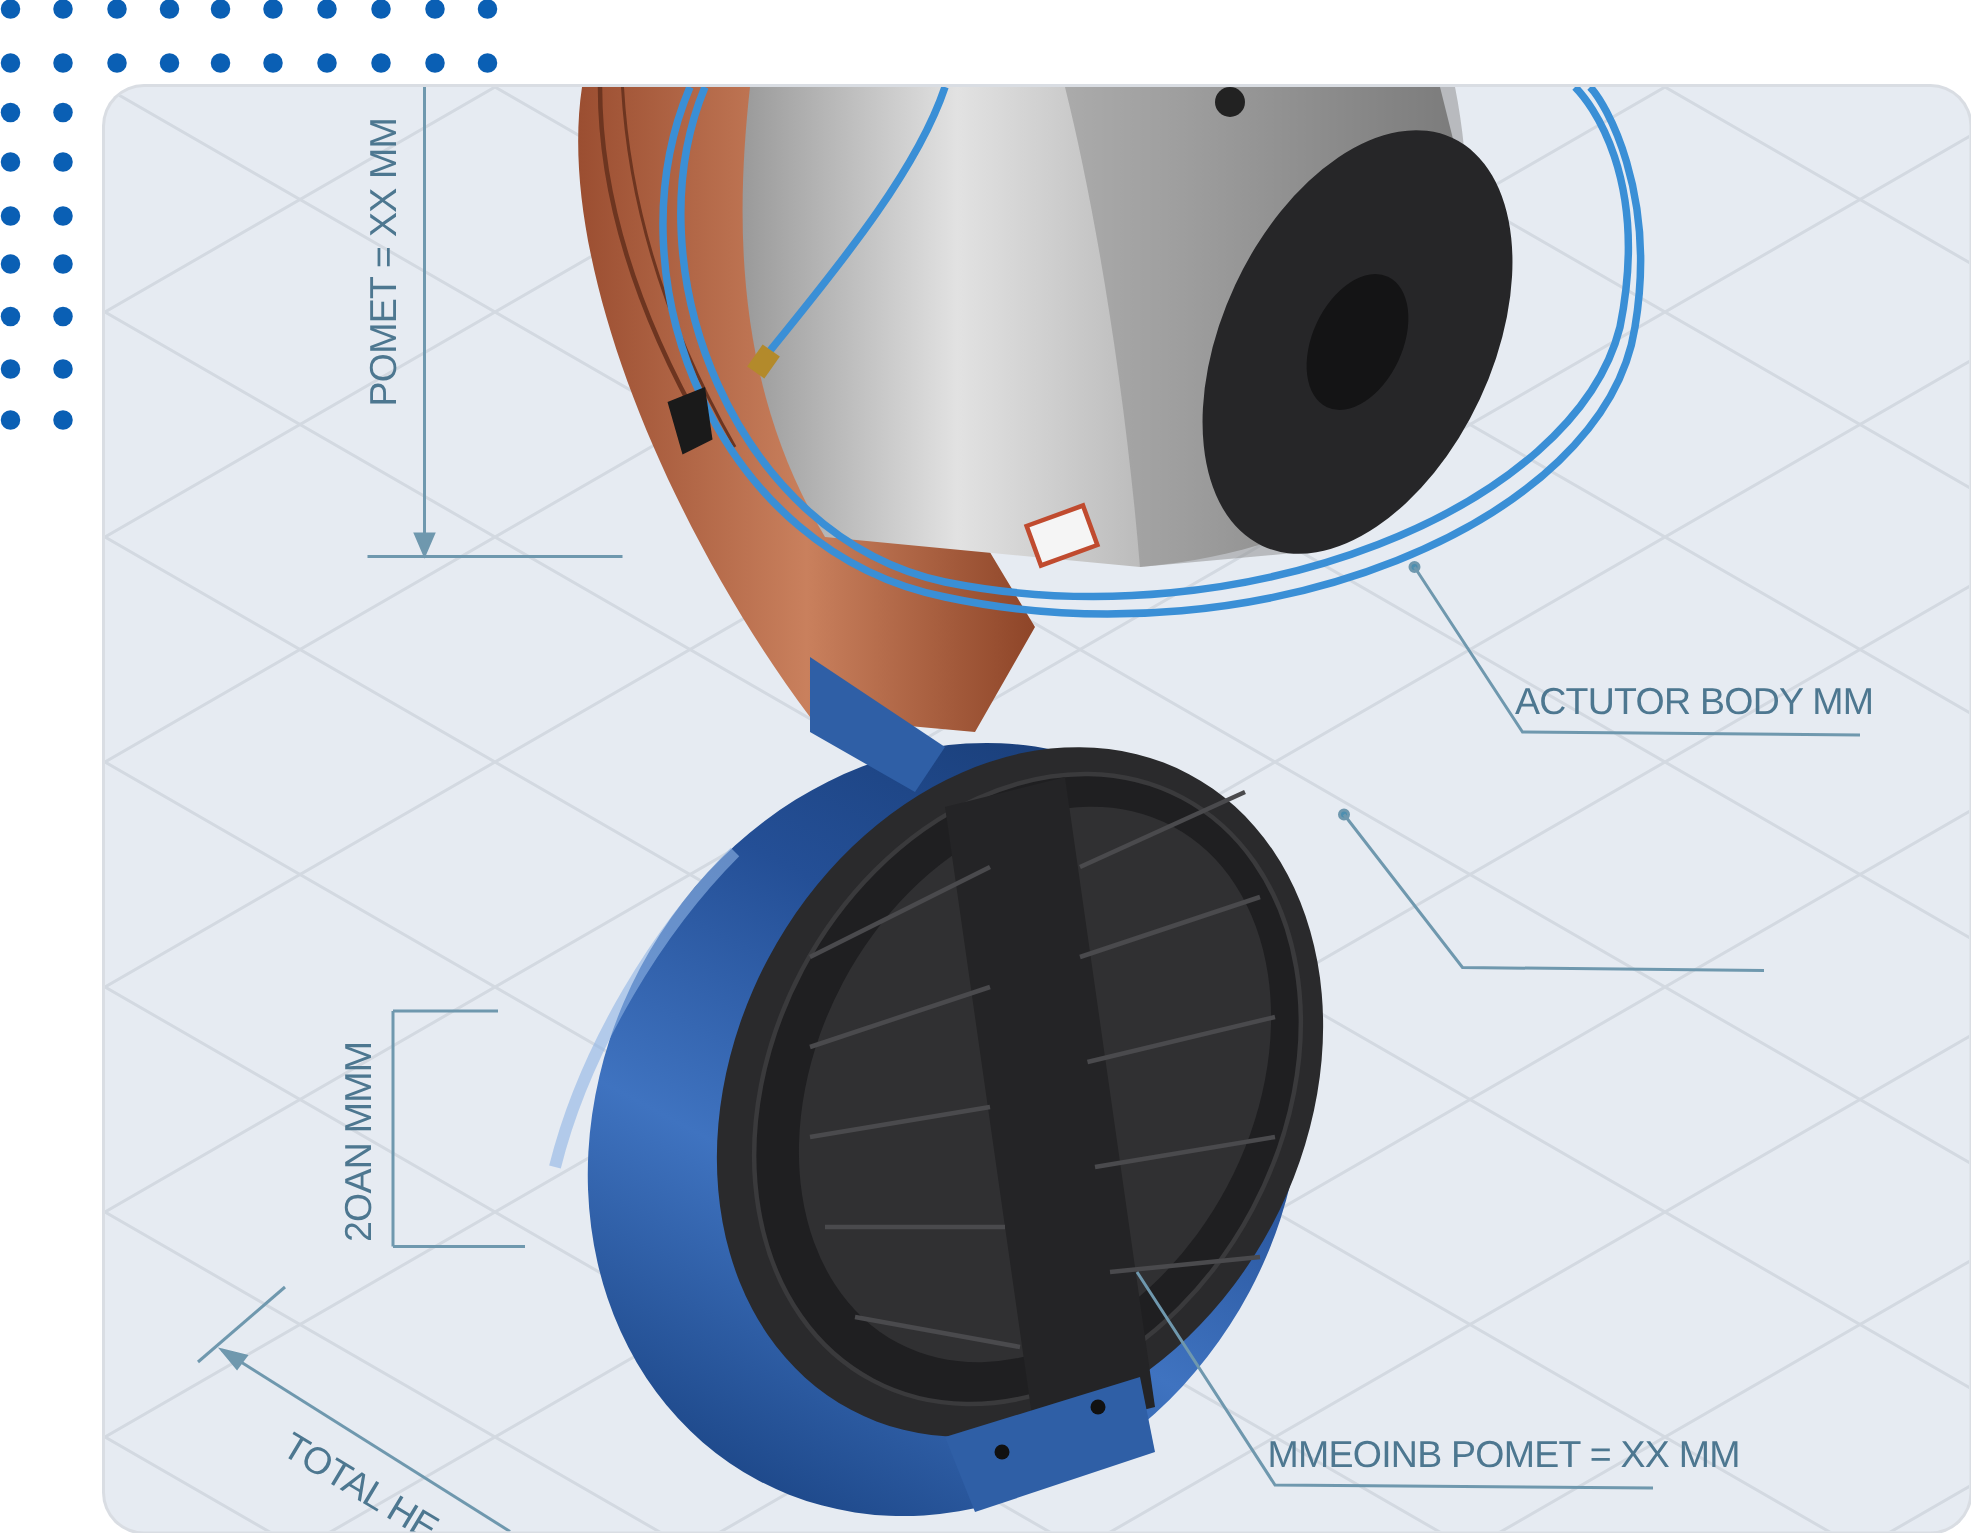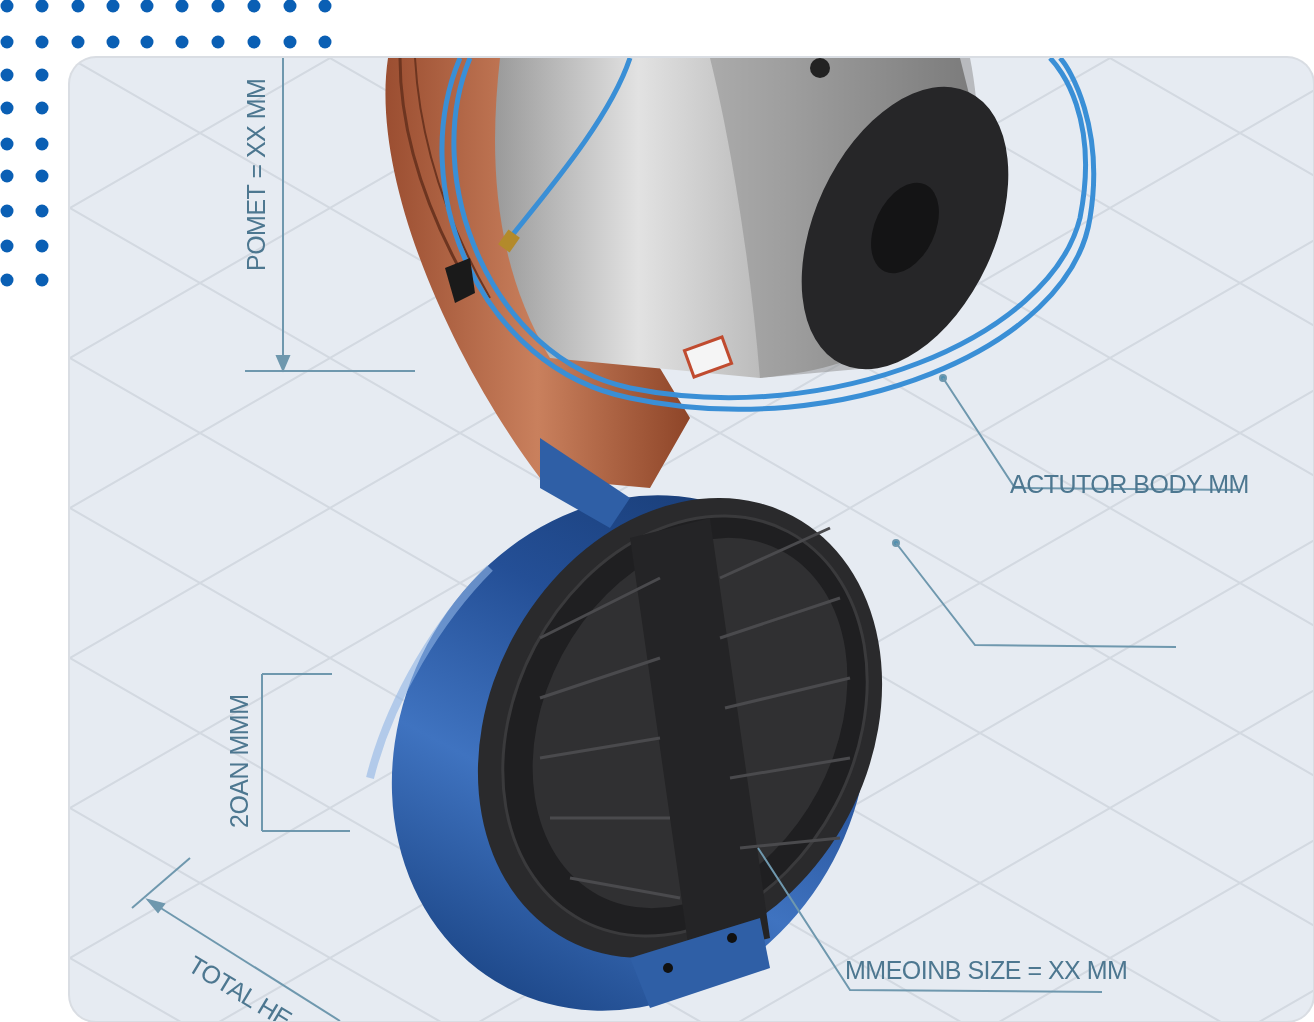--- a/index.html
+++ b/index.html
@@ -149,17 +149,17 @@
       <path d="M78 842 L94 846 L88 854 Z" fill="#6f98ae"></path>
       <circle cx="873" cy="320" r="3" fill="#4d8fb0"></circle>
       <path d="M873 320 L945 430 L1170 432"></path>
       <circle cx="826" cy="485" r="3" fill="#4d8fb0"></circle>
       <path d="M826 485 L905 587 L1106 589"></path>
       <path d="M688 790 L780 932 L1032 934"></path>
     </g>
   </svg>
 
   <div class="label" style="left:172px; top:213px; transform:rotate(-90deg);">POMET = XX MM</div>
-  <div class="label" style="left:940px; top:412px;">ACTUTOR BODY MM</div>
+  <div class="label" style="left:940px; top:396px;">ACTUTOR BODY MM</div>
   <div class="label" style="left:155px; top:770px; transform:rotate(-90deg);">2OAN MMM</div>
   <div class="label" style="left:128px; top:892px; transform:rotate(31deg);">TOTAL HE</div>
-  <div class="label" style="left:775px; top:898px;">MMEOINB SIZE = XX MM</div>
+  <div class="label" style="left:775px; top:898px;">MMEOINB POMET = XX MM</div>
 </div>
 
 </body></html>

